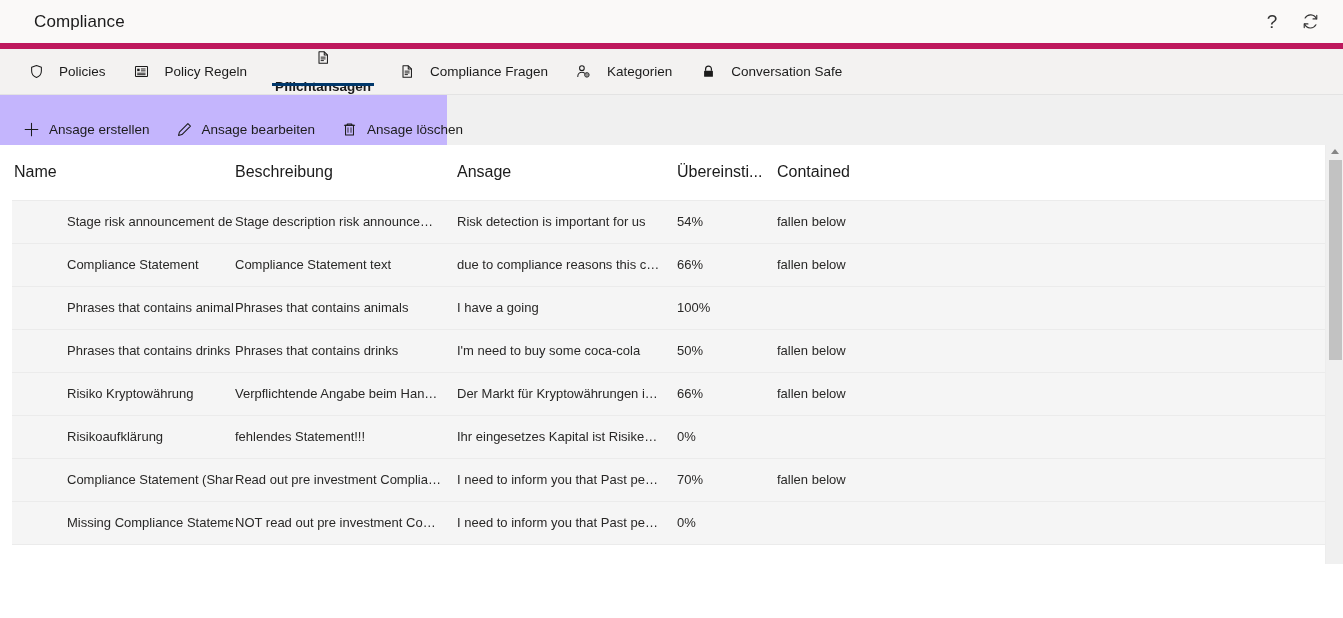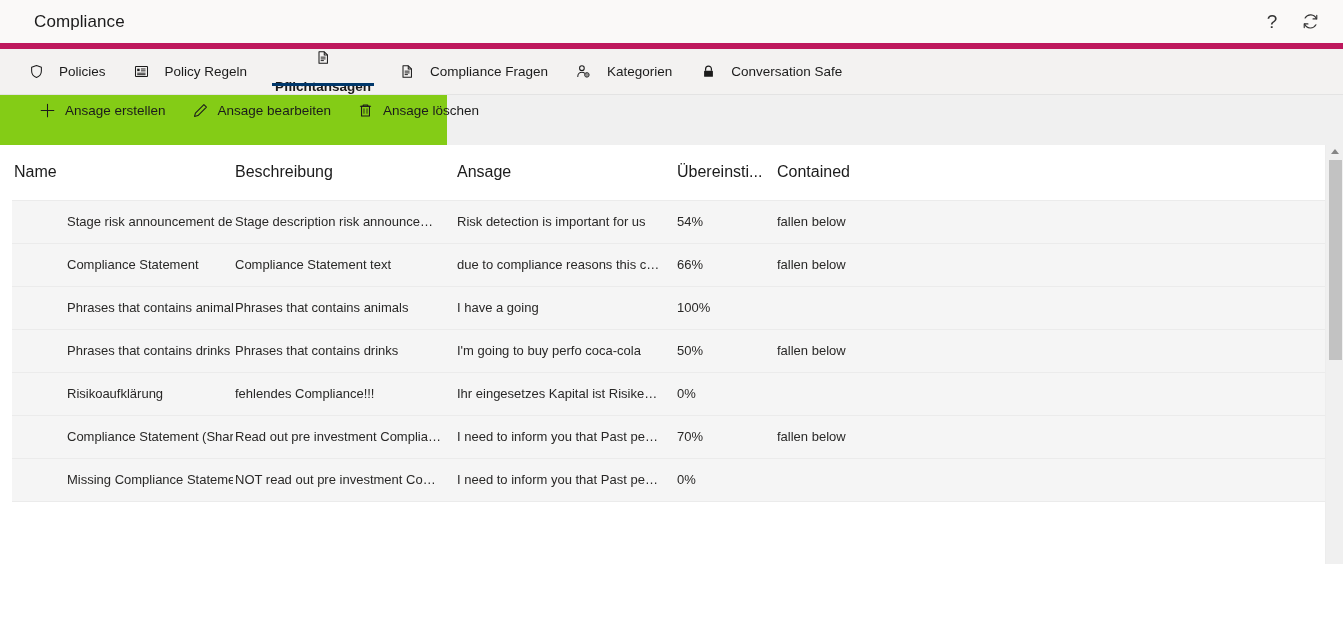--- a/index.html
+++ b/index.html
@@ -80,24 +80,24 @@
 
   
   .cmdbar-wrap {
     position: relative;
     height: 50px;
     background: #f0f0f0;
   }
   .cmdbar {
     height: 50px;
     width: 447px;
-    background: #84cc16;
-    display: flex;
-    align-items: flex-start;
-    padding-left: 28px;
+    background: #c4b5fd;
+    display: flex;
+    align-items: flex-end;
+    padding-left: 12px;
     gap: 4px;
   }
   .cmd {
     display: flex;
     align-items: center;
     gap: 9px;
     padding: 7px 11px;
     font-size: 13.5px;
     color: #1b1b1b;
     cursor: pointer;
@@ -405,37 +405,56 @@
         </tr>
         <tr>
           <td class="gutter"></td>
           <td>
             <div class="name-cell">Phrases that contains drinks</div>
           </td>
           <td>
             <div class="cellpad">Phrases that contains drinks</div>
           </td>
           <td>
-            <div class="cellpad">I'm going to buy perfo coca-cola</div>
+            <div class="cellpad">I'm need to buy some coca-cola</div>
           </td>
           <td>
             <div class="cellpad">50%</div>
           </td>
           <td>
             <div class="cellpad">fallen below</div>
           </td>
           <td></td>
         </tr>
         <tr>
           <td class="gutter"></td>
           <td>
+            <div class="name-cell">Risiko Kryptowährung</div>
+          </td>
+          <td>
+            <div class="cellpad">Verpflichtende Angabe beim Hande...</div>
+          </td>
+          <td>
+            <div class="cellpad">Der Markt für Kryptowährungen ist ...</div>
+          </td>
+          <td>
+            <div class="cellpad">66%</div>
+          </td>
+          <td>
+            <div class="cellpad">fallen below</div>
+          </td>
+          <td></td>
+        </tr>
+        <tr>
+          <td class="gutter"></td>
+          <td>
             <div class="name-cell">Risikoaufklärung</div>
           </td>
           <td>
-            <div class="cellpad">fehlendes Compliance!!!</div>
+            <div class="cellpad">fehlendes Statement!!!</div>
           </td>
           <td>
             <div class="cellpad">Ihr eingesetzes Kapital ist Risiken au...</div>
           </td>
           <td>
             <div class="cellpad">0%</div>
           </td>
           <td>
             <div class="cellpad"></div>
           </td>

